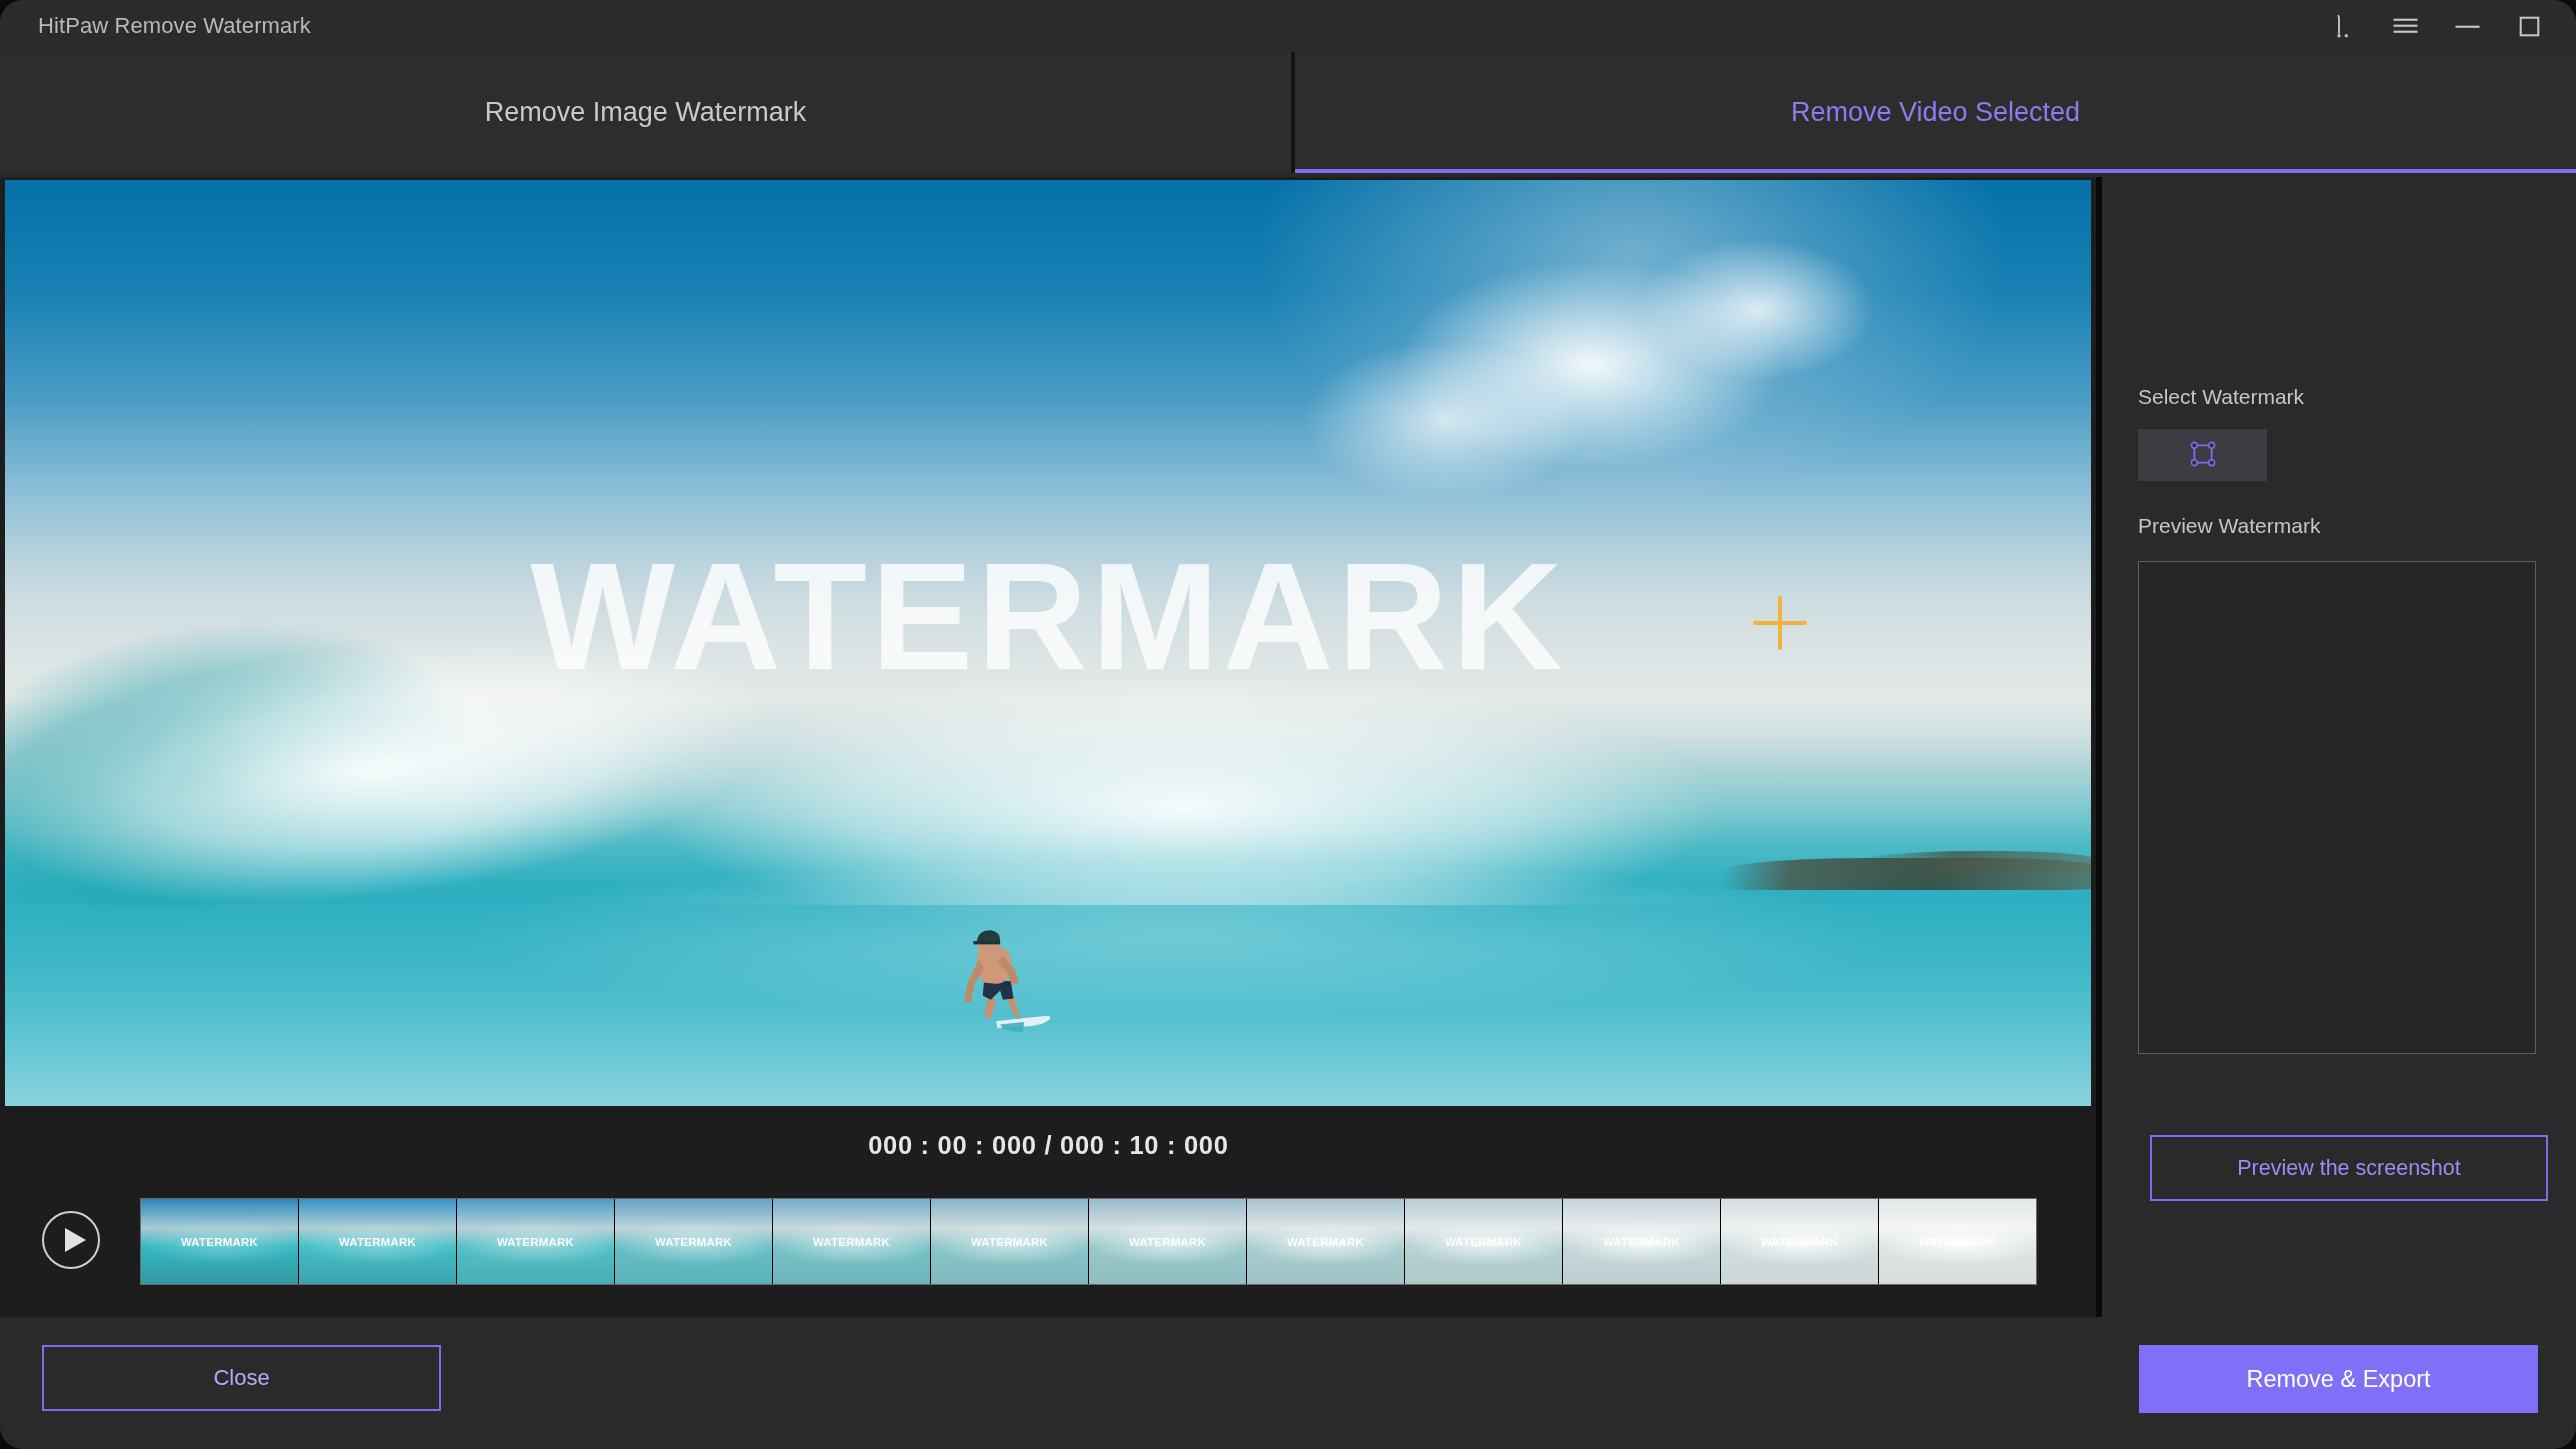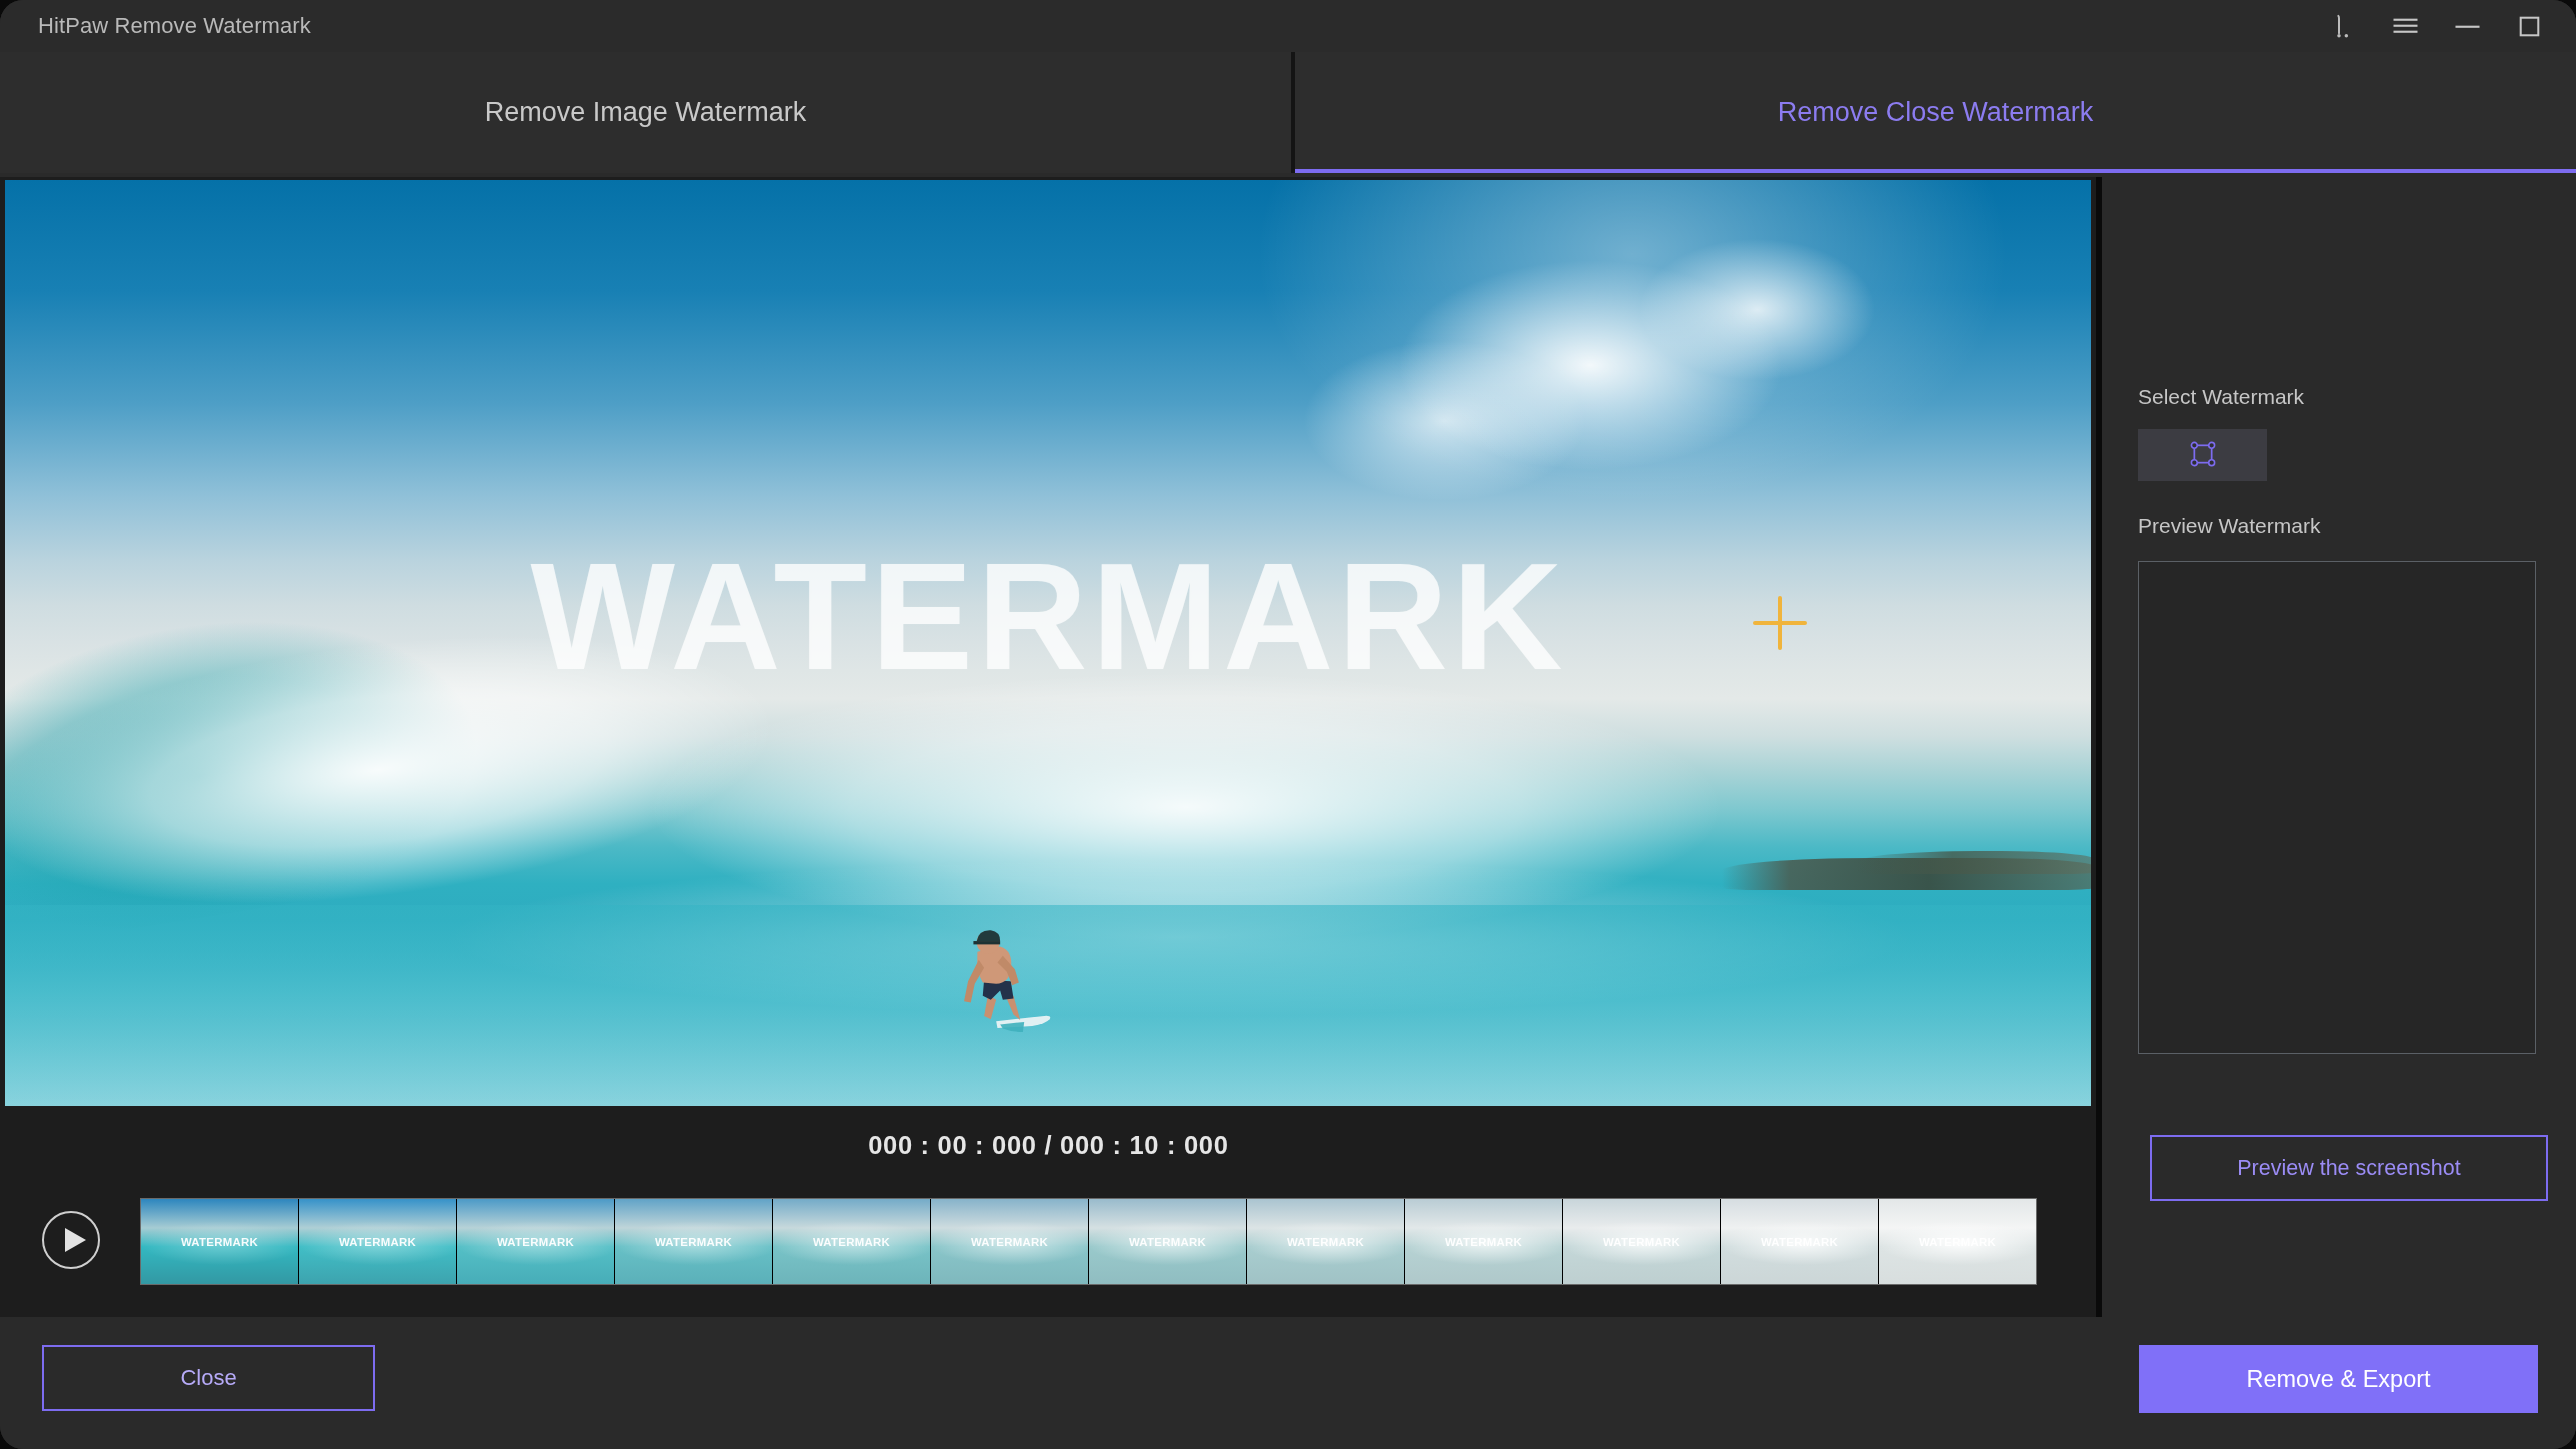--- a/index.html
+++ b/index.html
@@ -259,21 +259,21 @@
     font-size:21.5px; color:#9b8cf5;
     cursor:pointer;
   }
 
   
   #footer {
     position:absolute; left:0; top:1318px; width:2576px; height:131px;
     background:#2a2a2a;
   }
   #close-button {
-    position:absolute; left:42px; top:27px; width:333px; height:66px;
+    position:absolute; left:42px; top:27px; width:399px; height:66px;
     border:2px solid #7d6cf0; background:transparent;
     display:flex; align-items:center; justify-content:center;
     font-size:22px; color:#b6aaf7;
     cursor:pointer;
   }
   #remove-export-button {
     position:absolute; right:38px; top:27px; width:399px; height:68px;
     background:#8070f8; border:none;
     display:flex; align-items:center; justify-content:center;
     font-size:23.5px; color:#ffffff;
@@ -311,21 +311,21 @@
       <div class="tb-btn">
         <svg width="23" height="23" viewBox="0 0 34 34">
           <rect x="4" y="4" width="26" height="26" stroke="#c6c6c6" stroke-width="3" fill="none"></rect>
         </svg>
       </div>
     </div>
   </div>
 
   <div id="tabbar">
     <div class="tab" id="tab-image-watermark">Remove Image Watermark</div>
-    <div class="tab" id="tab-video-watermark">Remove Close Watermark</div>
+    <div class="tab" id="tab-video-watermark">Remove Video Selected</div>
   </div>
   <div id="tab-active-underline"></div>
 
   <div id="main-area">
 
     <div id="editor-pane">
 
       <div id="video-stage">
         <div id="video-frame">
           <div class="wave-layer" id="wave-teal-left"></div>

